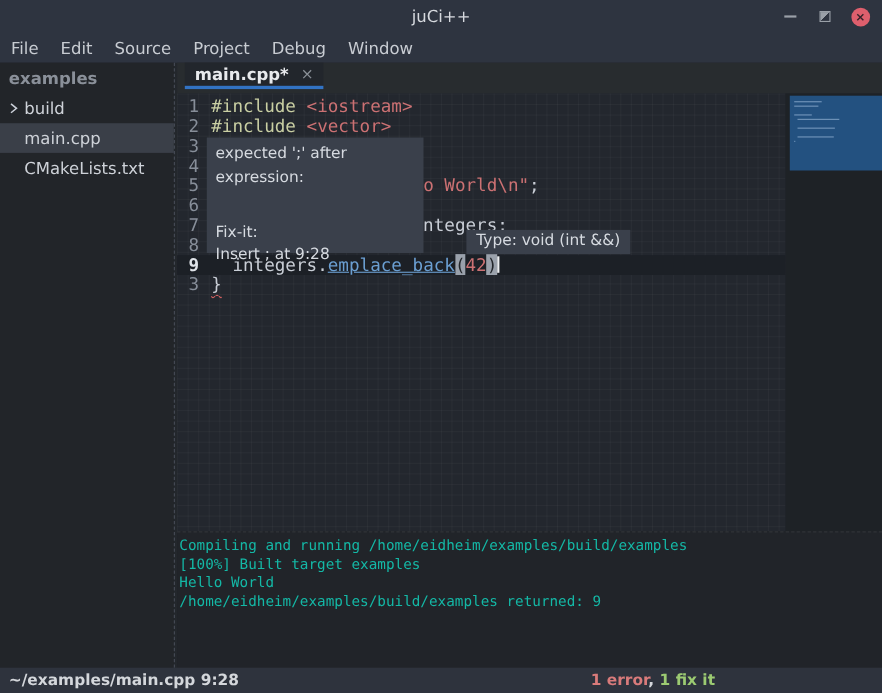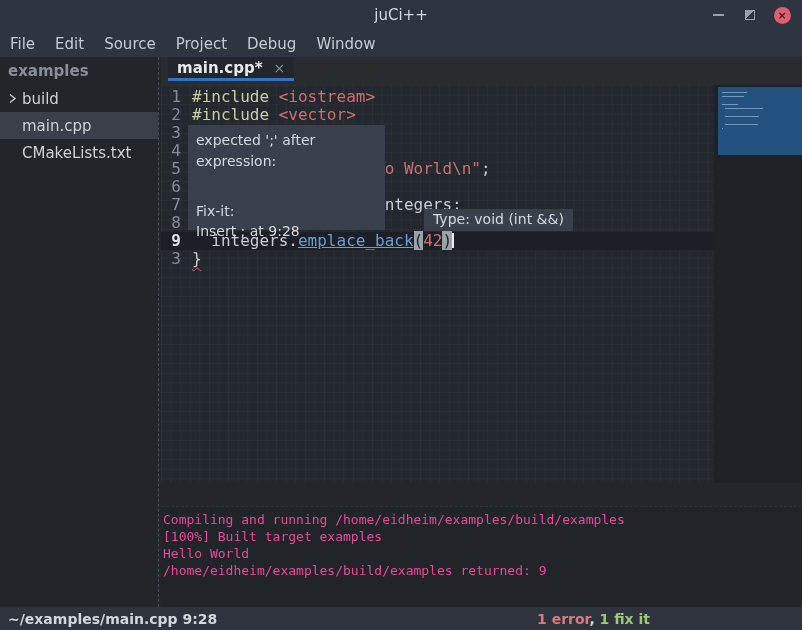--- a/index.html
+++ b/index.html
@@ -78,21 +78,21 @@
   .tt-diagnostic{left:188px;top:125px;width:197px;height:105px;padding:5px 8px;}
   .tt-err-title{color:#e27586;margin-bottom:1px;line-height:21px;}
   .tt-err-msg{line-height:21px;margin-bottom:29px;}
   .tt-fix-title{line-height:20px;}
   .tt-fix-msg{line-height:20px;}
   .tt-type{left:424px;top:209px;height:22px;padding:2px 9px;white-space:nowrap;}
   
   .console{position:absolute;left:0;top:426px;right:0;height:124px;background:#212429;
     border-top:1px dashed rgba(255,255,255,0.07);
     padding:4px 0 0 2px;font-family:"DejaVu Sans Mono",monospace;font-size:13px;
-    line-height:17px;color:#ec4899;white-space:pre;margin-top:23px;}
+    line-height:17px;color:#14b8a6;white-space:pre;}
   
   .statusbar{position:absolute;left:0;bottom:0;width:802px;height:23px;background:#2e333d;
     display:flex;align-items:center;font-size:14px;color:#d4d7db;font-weight:bold;}
   .status-loc{padding-left:8px;}
   .status-diag{position:absolute;right:152px;white-space:pre;}
   .err-text{color:var(--error,#d97b7b);}
   .fix-text{color:var(--fixit,#9ccb72);}
 </style>
 </head>
 <body>

